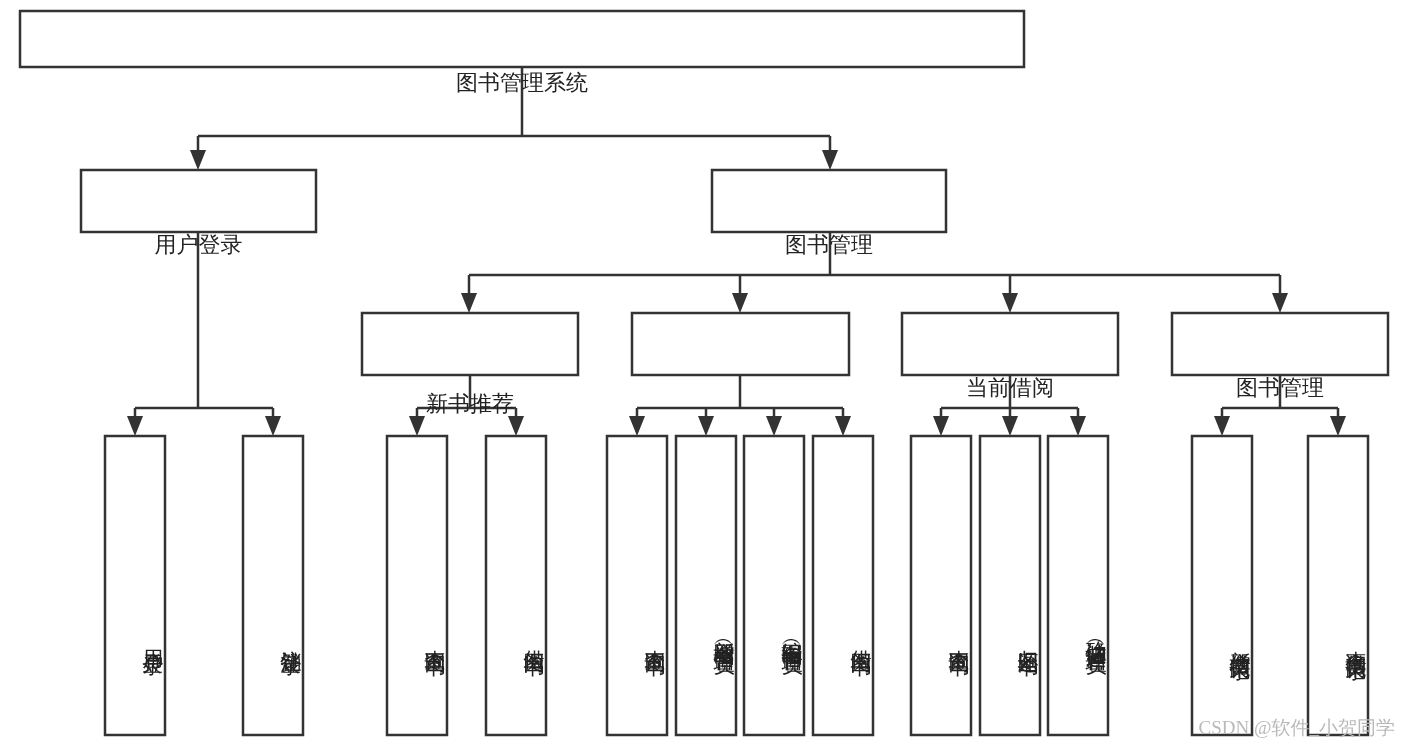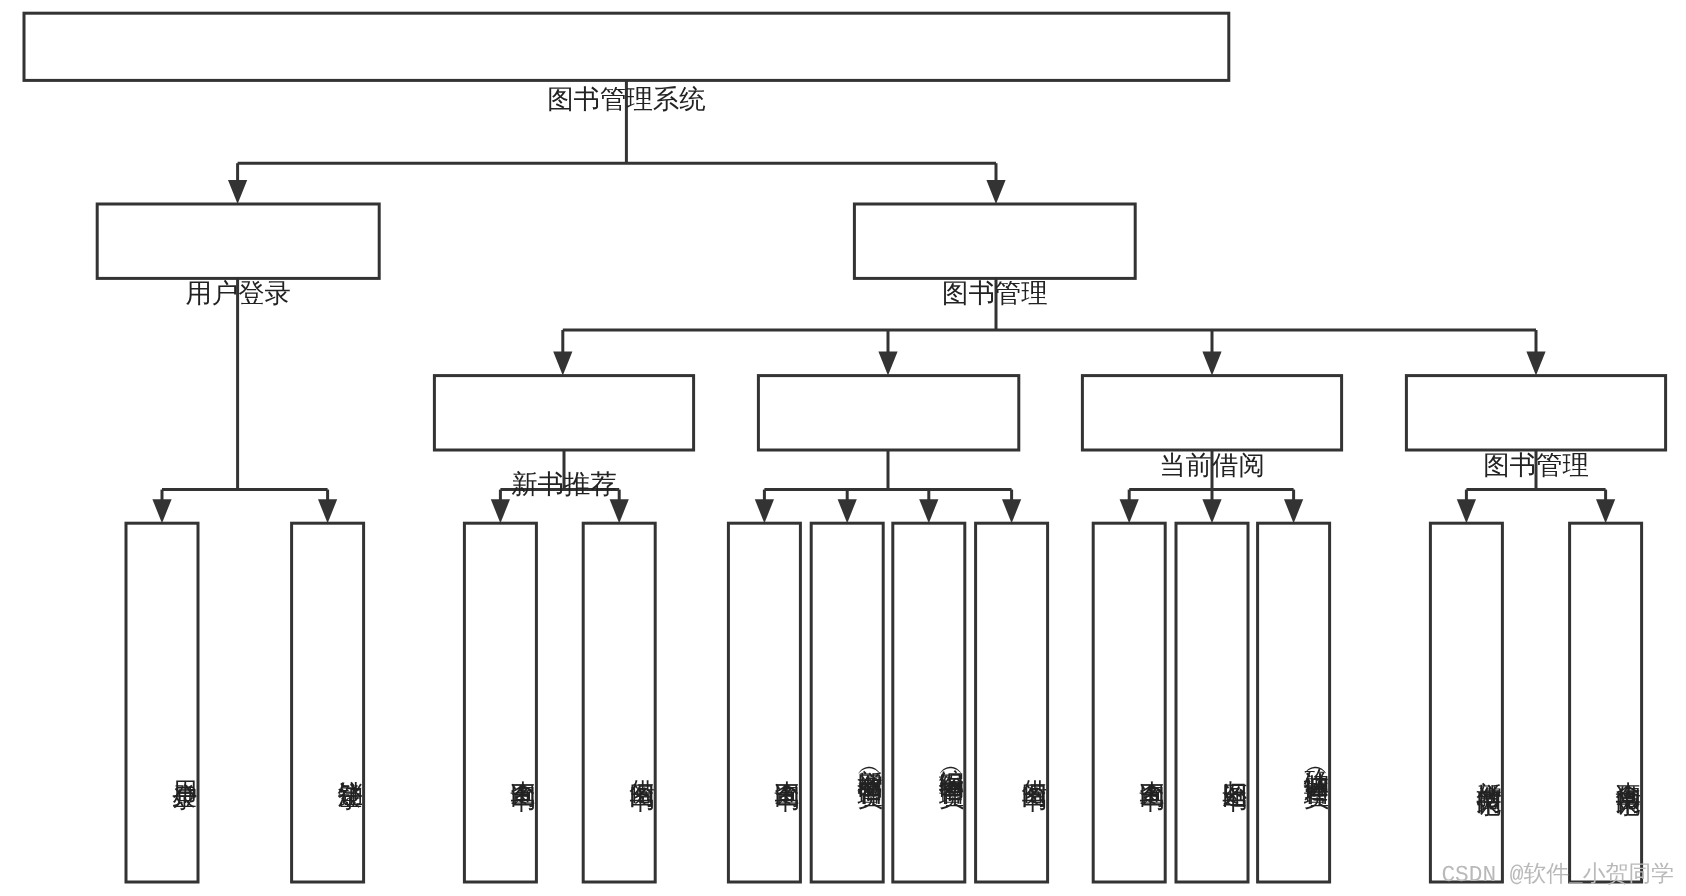--- a/index.html
+++ b/index.html
@@ -60,21 +60,21 @@
     align-items: flex-start;
     padding-top: 14px;
     box-sizing: border-box;
   }
   #watermark {
     position: absolute;
     right: 10px;
     bottom: 6px;
     font-size: 19px;
     color: #b9b9b9;
-    font-family: Liberation Mono, monospace;
+    font-family: Liberation Serif, serif;
     white-space: nowrap;
     pointer-events: none;
   }
 </style>
 </head>
 <body>
 
 <div id="diagram-root">
 
   <svg id="flow-svg" viewBox="0 0 1405 747">

